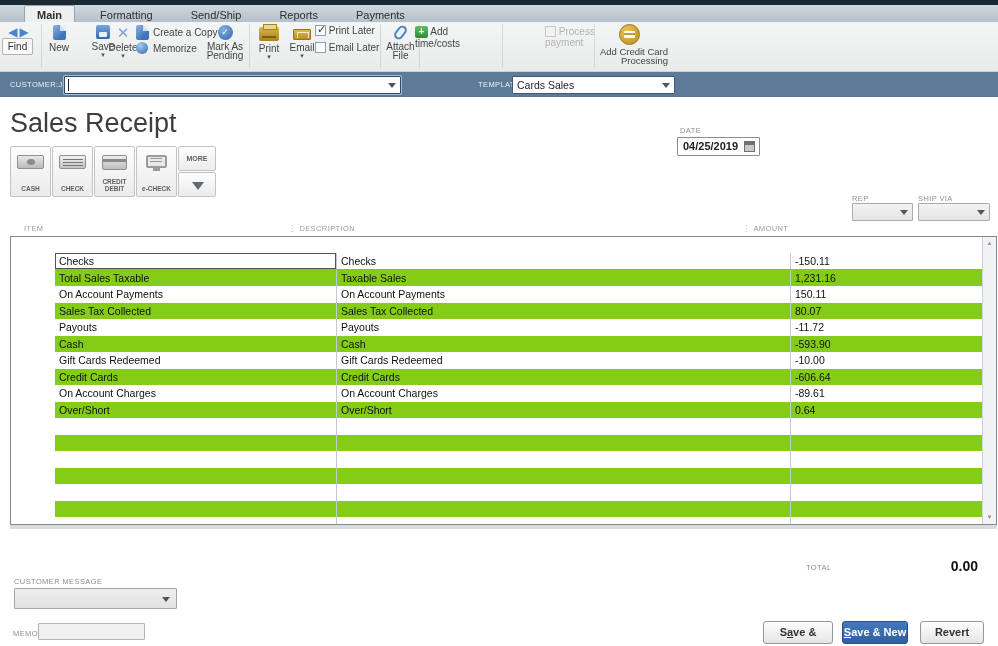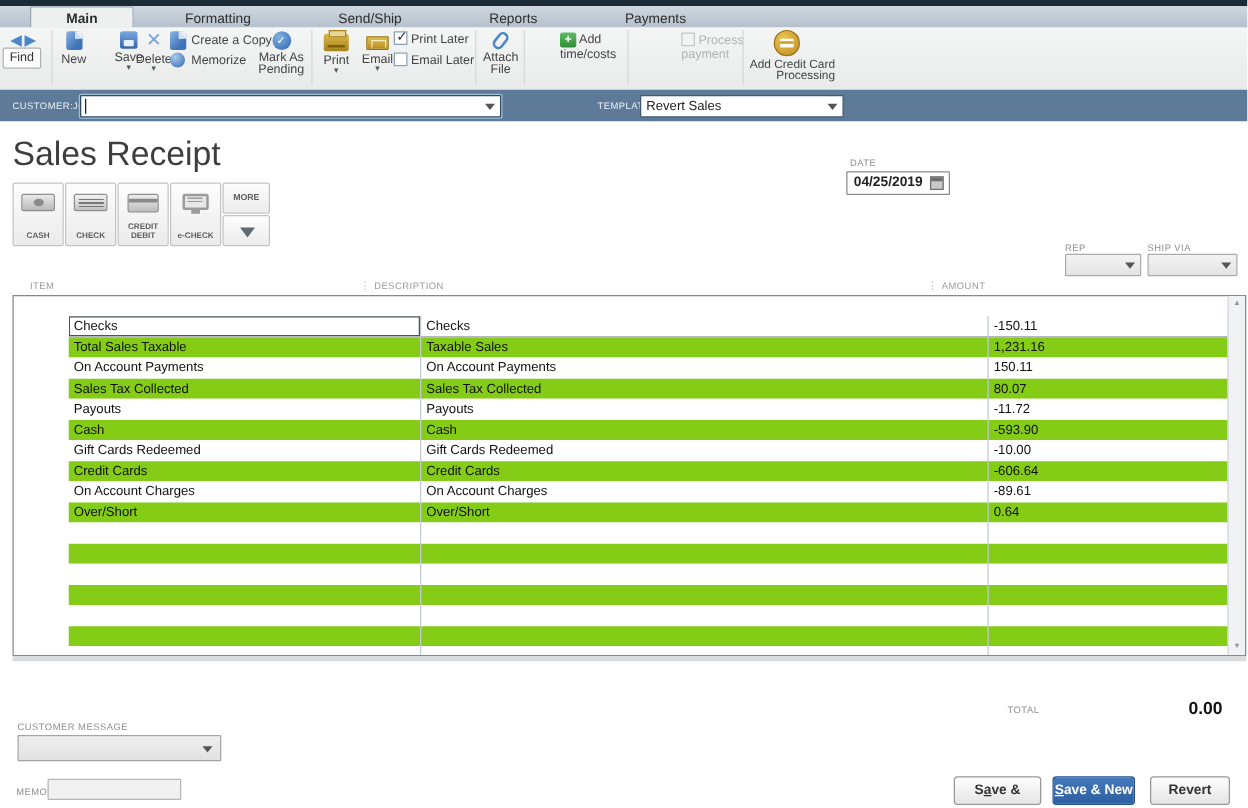--- a/index.html
+++ b/index.html
@@ -3,21 +3,21 @@
 <meta charset="utf-8">
 <style>
   * { margin:0; padding:0; box-sizing:border-box; }
   body { font-family:"Liberation Sans","DejaVu Sans",sans-serif; background:#fff; }
   #app { position:relative; width:998px; height:646px; background:#fff; overflow:hidden; }
 
   
   .top-strip { position:absolute; left:0; top:0; width:998px; height:5px; background:#1c2a36; }
   .tab-bar { position:absolute; left:0; top:5px; width:998px; height:17px;
              background:linear-gradient(#cfd8e0,#b4c0cb); display:flex; align-items:flex-end; padding-left:24px; }
-  .tab { font-size:11px; color:#2e2e2e; padding:2px 28px 2px; margin-right:12px; cursor:default;
+  .tab { font-size:11px; color:#2e2e2e; padding:2px 12px 2px; margin-right:12px; cursor:default;
          border:1px solid transparent; border-bottom:none; height:17px; line-height:14px; }
   .tab.active { background:#eef0f0; border-color:#98a5b2; border-radius:2px 2px 0 0; font-weight:bold; }
 
   
   .toolbar { position:absolute; left:0; top:22px; width:998px; height:50px;
              background:linear-gradient(#f4f5f5,#e9ebeb); border-bottom:1px solid #cfd1d1; }
   .tb-sep { position:absolute; top:2px; width:1px; height:44px; background:#d6d8d8; }
   .tb-item { position:absolute; text-align:center; font-size:10px; color:#444; }
   .tb-label { display:block; margin-top:2px; }
   .caret { font-size:7px; color:#555; line-height:6px; display:block; }
@@ -209,21 +209,21 @@
     <div class="tb-sep" style="left:380px;"></div>
 
     <div class="tb-item" style="left:384px; top:3px; width:33px;">
       <div class="icon-clip"></div>
       <span class="tb-label" style="line-height:9px;">
         <span>Attach</span><br><span>File</span>
       </span>
     </div>
     <div class="tb-sep" style="left:419px;"></div>
 
-    <div class="tb-item" style="left:448px; top:4px; width:80px; text-align:left;">
+    <div class="tb-item" style="left:415px; top:4px; width:80px; text-align:left;">
       <span class="icon-addtime">+</span>
       <span class="tb-row-label">Add time/costs</span>
     </div>
     <div class="tb-sep" style="left:502px;"></div>
 
     <div class="tb-item" style="left:509px; top:4px; width:90px; text-align:left;margin-left:36px;">
       <span class="chk disabled"></span>
       <span class="tb-row-label disabled">Process payment</span>
     </div>
     <div class="tb-sep" style="left:594px;"></div>
@@ -237,21 +237,21 @@
   </div>
 
   <div class="form-bar">
     <span class="bar-label" style="left:10px; top:8px;">CUSTOMER:JOB</span>
     <div class="cj-select">
       <div class="cj-cursor"></div>
       <div class="select-caret"></div>
     </div>
     <span class="bar-label" style="left:478px; top:8px;">TEMPLATE</span>
     <div class="tpl-select">
-      <span>Revert Sales</span>
+      <span>Cards Sales</span>
       <div class="select-caret"></div>
     </div>
   </div>
 
   <div class="page-title">Sales Receipt</div>
 
   <div class="pay-btn" style="left:10px;">
     <div class="pm-icon ic-cash"></div>
     <div class="pay-lbl">CASH</div>
   </div>

